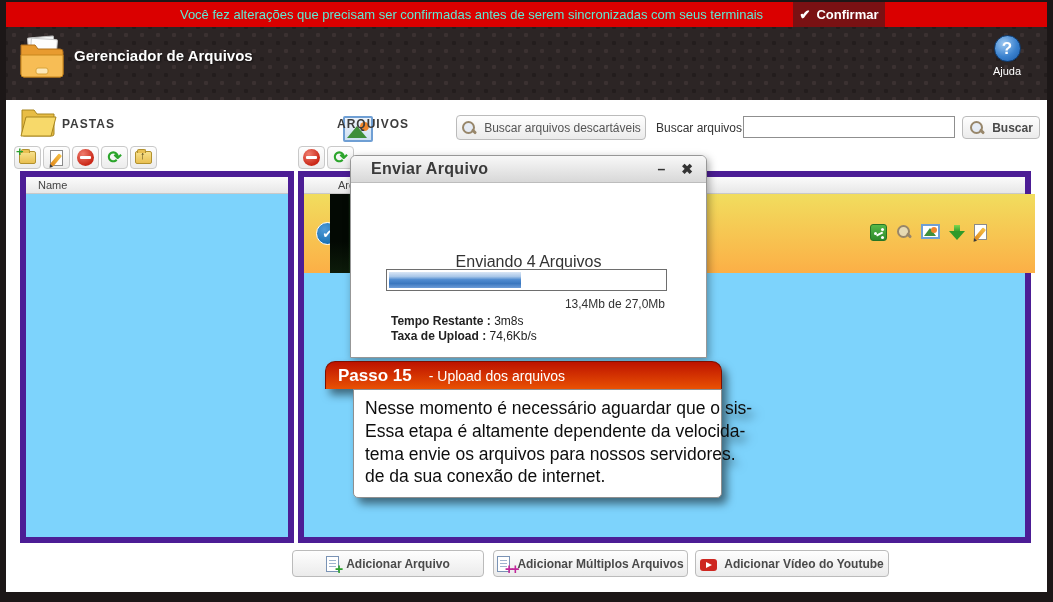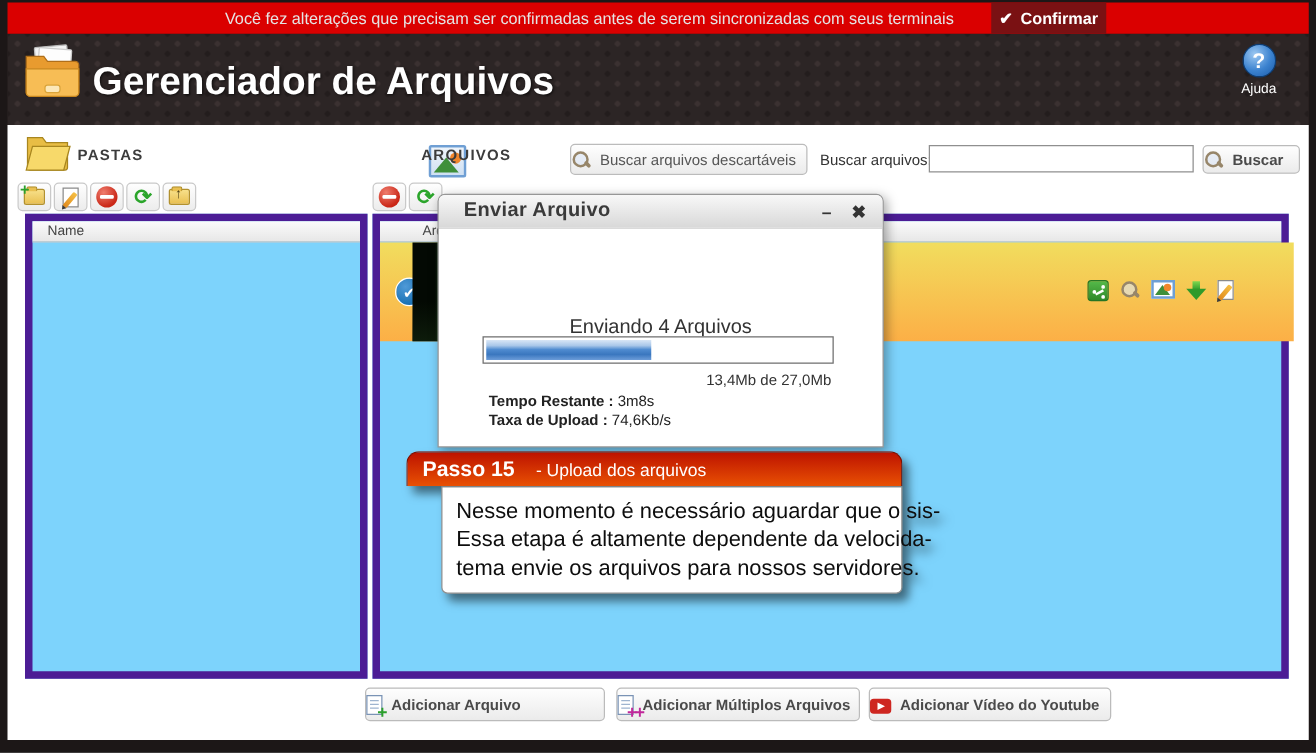--- a/index.html
+++ b/index.html
@@ -3,30 +3,30 @@
 <meta charset="utf-8">
 <style>
   * { margin:0; padding:0; box-sizing:border-box; }
   html,body { background:#111; }
   body { font-family:"Liberation Sans", sans-serif; }
   .screen { position:relative; width:1053px; height:602px; background:#1c1717; overflow:hidden; }
 
   
   .banner { position:absolute; left:6px; top:2px; width:1041px; height:25px; background:#da0000; z-index:5; }
   .banner-msg { position:absolute; left:0; right:110px; top:0; height:25px; line-height:25px; text-align:center;
-                color:#e5e5e5; font-size:13px; }
+                color:#5eead4; font-size:13px; }
   .confirm-btn { position:absolute; left:787px; top:0; width:92px; height:25px; background:#7a1113;
                  color:#fff; font-weight:bold; font-size:13px; display:flex; align-items:center; justify-content:center; gap:6px; cursor:pointer; }
   .confirm-check { font-size:13px; }
 
   
   .app-header { position:absolute; left:6px; top:27px; width:1041px; height:73px; background-color:#2c2525;
     background-image: radial-gradient(#3b3131 2px, rgba(0,0,0,0) 2.4px), radial-gradient(#231d1d 2px, rgba(0,0,0,0) 2.4px);
     background-size:16px 16px; background-position:0 0, 8px 8px; }
-  .app-title { position:absolute; left:68px; top:20px; color:#fff; font-size:31px; font-weight:bold; text-shadow:1px 1px 2px rgba(0,0,0,.6); }
+  .app-title { position:absolute; left:68px; top:20px; color:#fff; font-size:15px; font-weight:bold; text-shadow:1px 1px 2px rgba(0,0,0,.6); }
   .big-folder { position:absolute; left:12px; top:8px; }
   .help { position:absolute; right:20px; top:8px; width:40px; text-align:center; cursor:pointer; }
   .help-circle { width:27px; height:27px; margin:0 auto; border-radius:50%;
     background:radial-gradient(circle at 35% 30%, #9cc8f2, #3b82cf 55%, #1a5aa8); border:1px solid #0e3d73;
     color:#fff; font-weight:bold; font-size:17px; line-height:25px; }
   .help-label { color:#fff; font-size:11px; margin-top:3px; }
 
   
   .content { position:absolute; left:6px; top:100px; width:1041px; height:492px; background:#fff; }
 
@@ -55,21 +55,21 @@
   .check-circle { position:absolute; left:12px; top:28px; width:23px; height:23px; border-radius:50%;
     background:radial-gradient(circle at 35% 30%, #4f9ad8, #1b72b4 70%); border:1px solid #ffffff;
     color:#fff; font-size:12px; line-height:22px; text-align:center; }
   .thumb { position:absolute; left:26px; top:0px; width:33px; height:79px; background:#030903;
     background-image:linear-gradient(90deg, rgba(0,0,0,0) 55%, rgba(46,120,46,.55) 68%, rgba(0,0,0,0) 82%),
                      linear-gradient(0deg, rgba(20,40,16,.6), rgba(0,0,0,0) 40%); }
   .row-actions { position:absolute; right:48px; top:30px; display:flex; gap:9px; }
   .row-actions > span { cursor:pointer; display:inline-flex; }
 
   
-  .btn-light { display:inline-flex; align-items:center; gap:7px;
+  .btn-light { display:inline-flex; align-items:center; justify-content:center; gap:7px;
     background:linear-gradient(#fefefe,#ebebeb); border:1px solid #bbb; border-radius:4px;
     font-size:12px; font-weight:bold; color:#4a4a4a; cursor:pointer; }
   .btn-disposable { position:absolute; left:450px; top:15px; width:190px; height:25px; font-weight:normal; color:#555; }
   .search-label { position:absolute; left:650px; top:21px; font-size:12px; color:#333; }
   .search-input { position:absolute; left:737px; top:16px; width:212px; height:22px; border:1px solid #8f8f8f; padding:0 4px; font-size:12px; }
   .btn-search { position:absolute; left:956px; top:16px; width:78px; height:23px; }
 
   
   .dialog { position:absolute; left:350px; top:155px; width:357px; height:203px; background:#fff;
     border:1px solid #979797; border-radius:6px 6px 0 0; box-shadow:2px 3px 9px rgba(0,0,0,.35); z-index:20; }
@@ -296,16 +296,17 @@
 
   <div class="tutorial">
     <div class="tutorial-head">
       <span class="tutorial-step">Passo 15</span>
       <span class="tutorial-title">- Upload dos arquivos</span>
     </div>
     <div class="tutorial-body">
       <div>Nesse momento é necessário aguardar que o sis-</div>
       <div>Essa etapa é altamente dependente da velocida-</div>
       <div>tema envie os arquivos para nossos servidores.</div>
+      <div>de da sua conexão de internet.</div>
     </div>
   </div>
 
 </div>
 
 </body></html>

